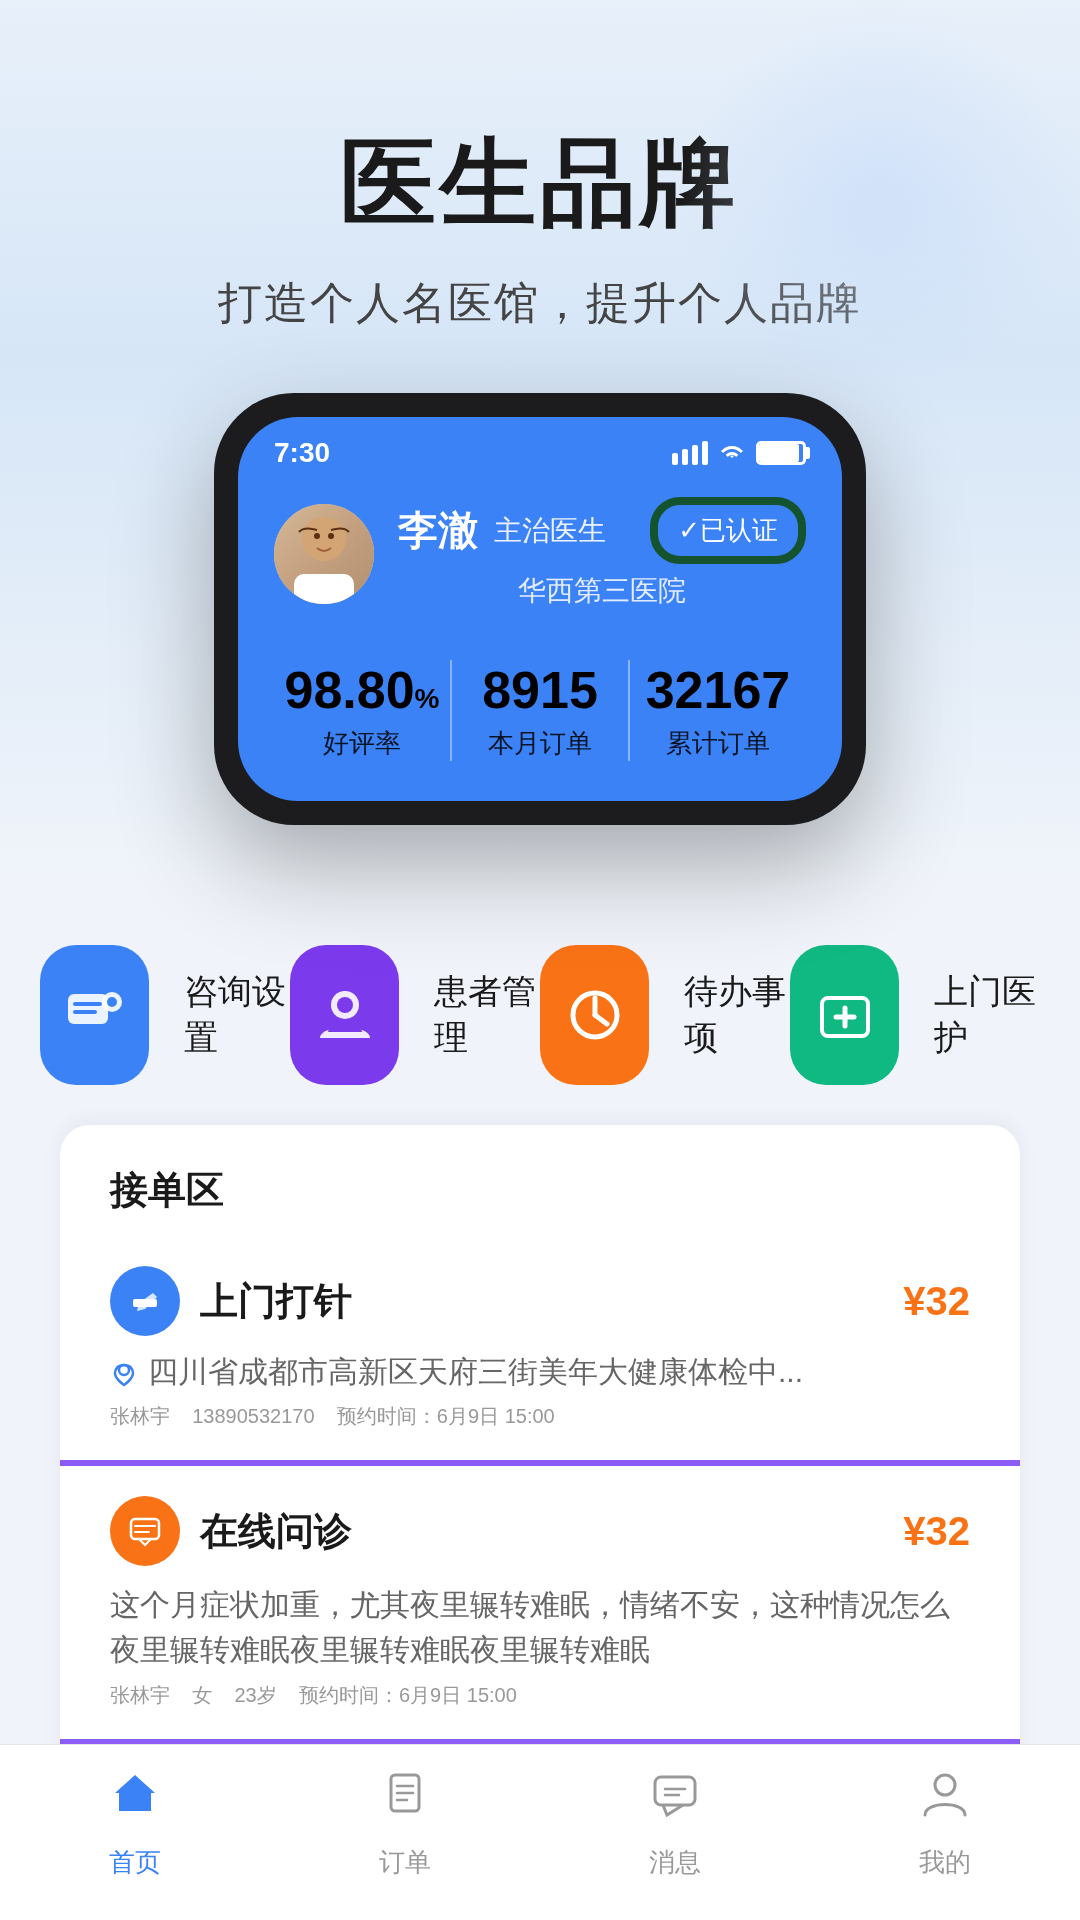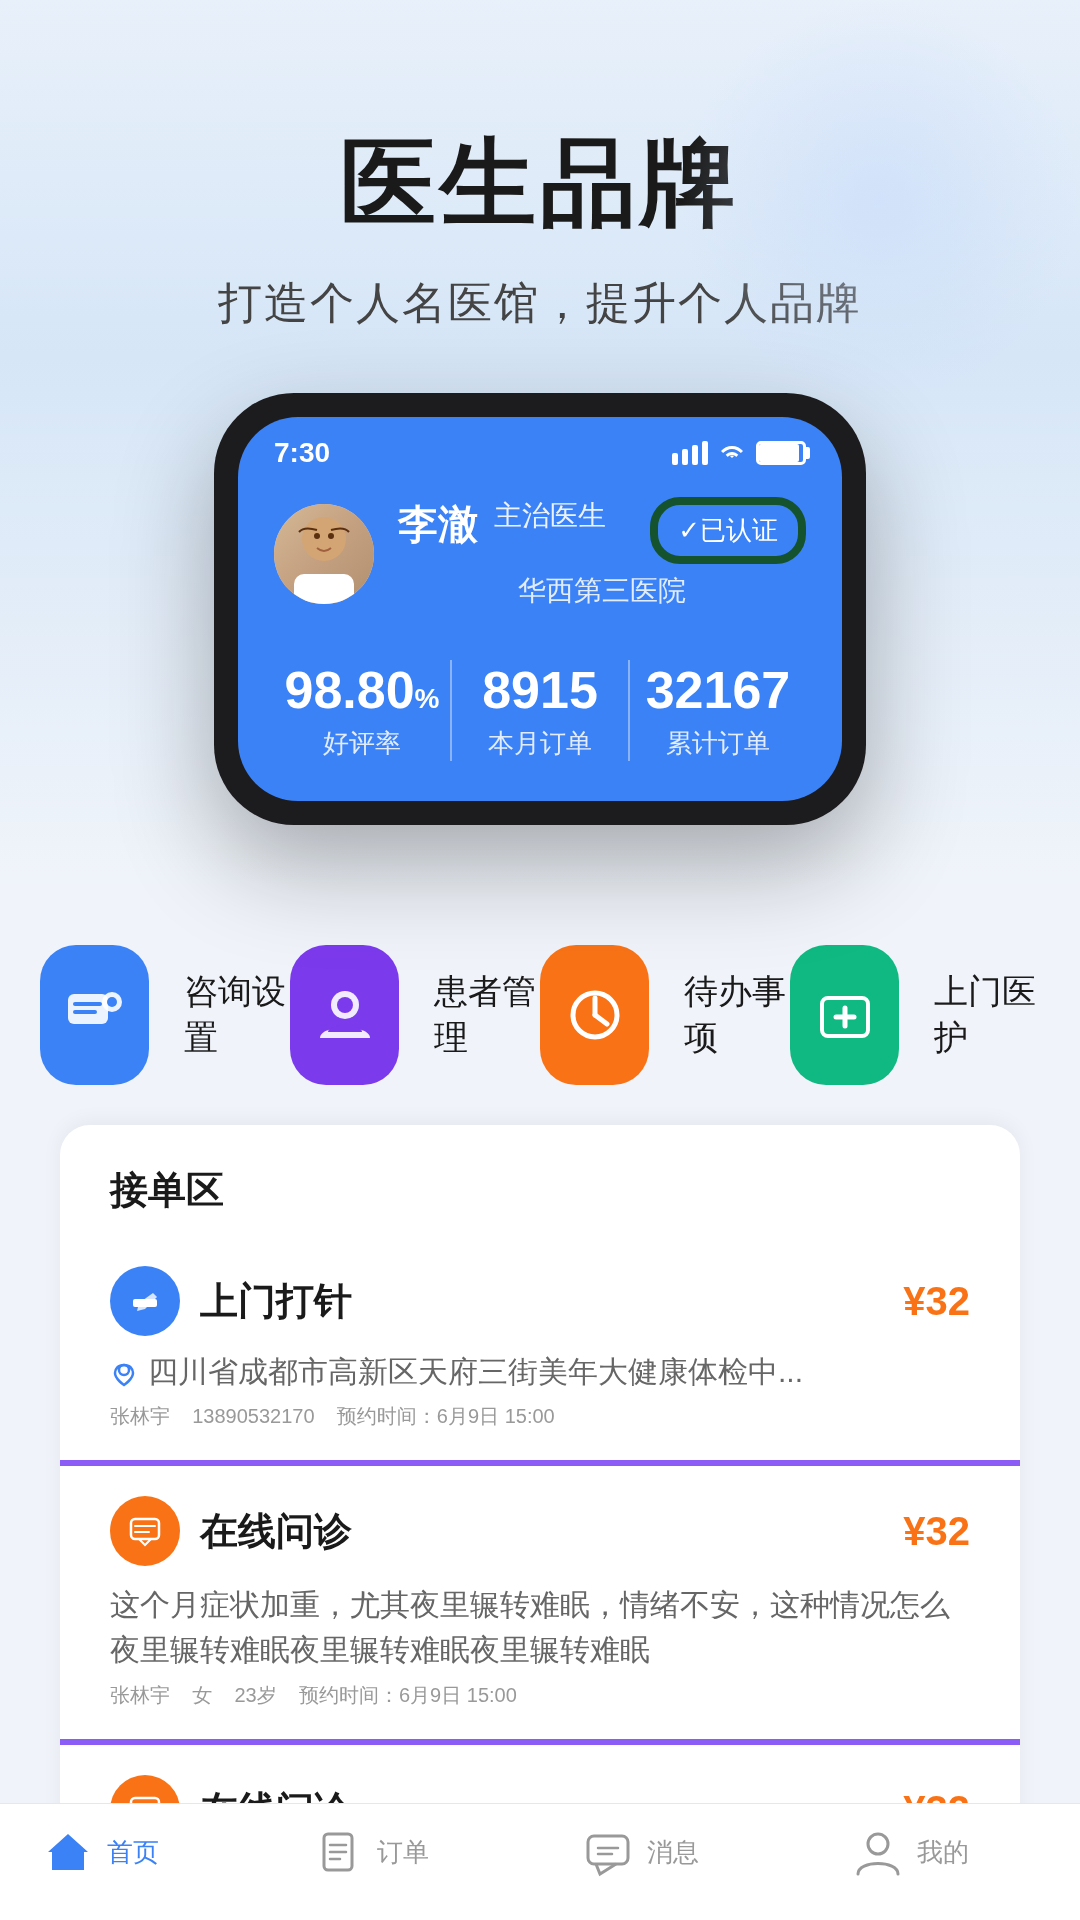--- a/index.html
+++ b/index.html
@@ -136,20 +136,21 @@
       background: linear-gradient(135deg, #d4b896 0%, #c4a080 50%, #b09070 100%);
       position: relative;
       overflow: hidden;
     }
     .doctor-info {
       flex: 1;
       color: white;
     }
     .doctor-name-row {
       display: flex;
+      align-items: center;
       gap: 16px;
     }
     .doctor-name {
       font-size: 40px;
       font-weight: 700;
     }
     .doctor-title {
       font-size: 28px;
       opacity: 0.9;
     }
@@ -169,21 +170,21 @@
       align-items: center;
       gap: 6px;
       white-space: nowrap;
     }
 
     
     .stats-row {
       display: flex;
       justify-content: flex-start;
       padding: 20px 36px 40px;
-      color: #ffffff;
+      color: #000000;
     }
     .stat-item {
       text-align: center;
       flex: 1;
     }
     .stat-item:not(:last-child) {
       border-right: 2px solid rgba(255,255,255,0.4);
     }
     .stat-value {
       font-size: 52px;
@@ -310,25 +311,24 @@
       width: 1080px;
       background: white;
       border-top: 1px solid #e5e7eb;
       display: flex;
       justify-content: space-around;
       padding: 20px 0 40px;
       z-index: 100;
     }
     .nav-item {
       display: flex;
-      flex-direction: row;
-      align-items: center;
-      gap: 11px;
+      flex-direction: column;
+      align-items: center;
+      gap: 24px;
       flex: 1;
-      padding-left: 40px;
     }
     .nav-icon {
       width: 56px;
       height: 56px;
     }
     .nav-label {
       font-size: 26px;
       color: #999;
     }
     .nav-label.active { color: #3b82f6; }

